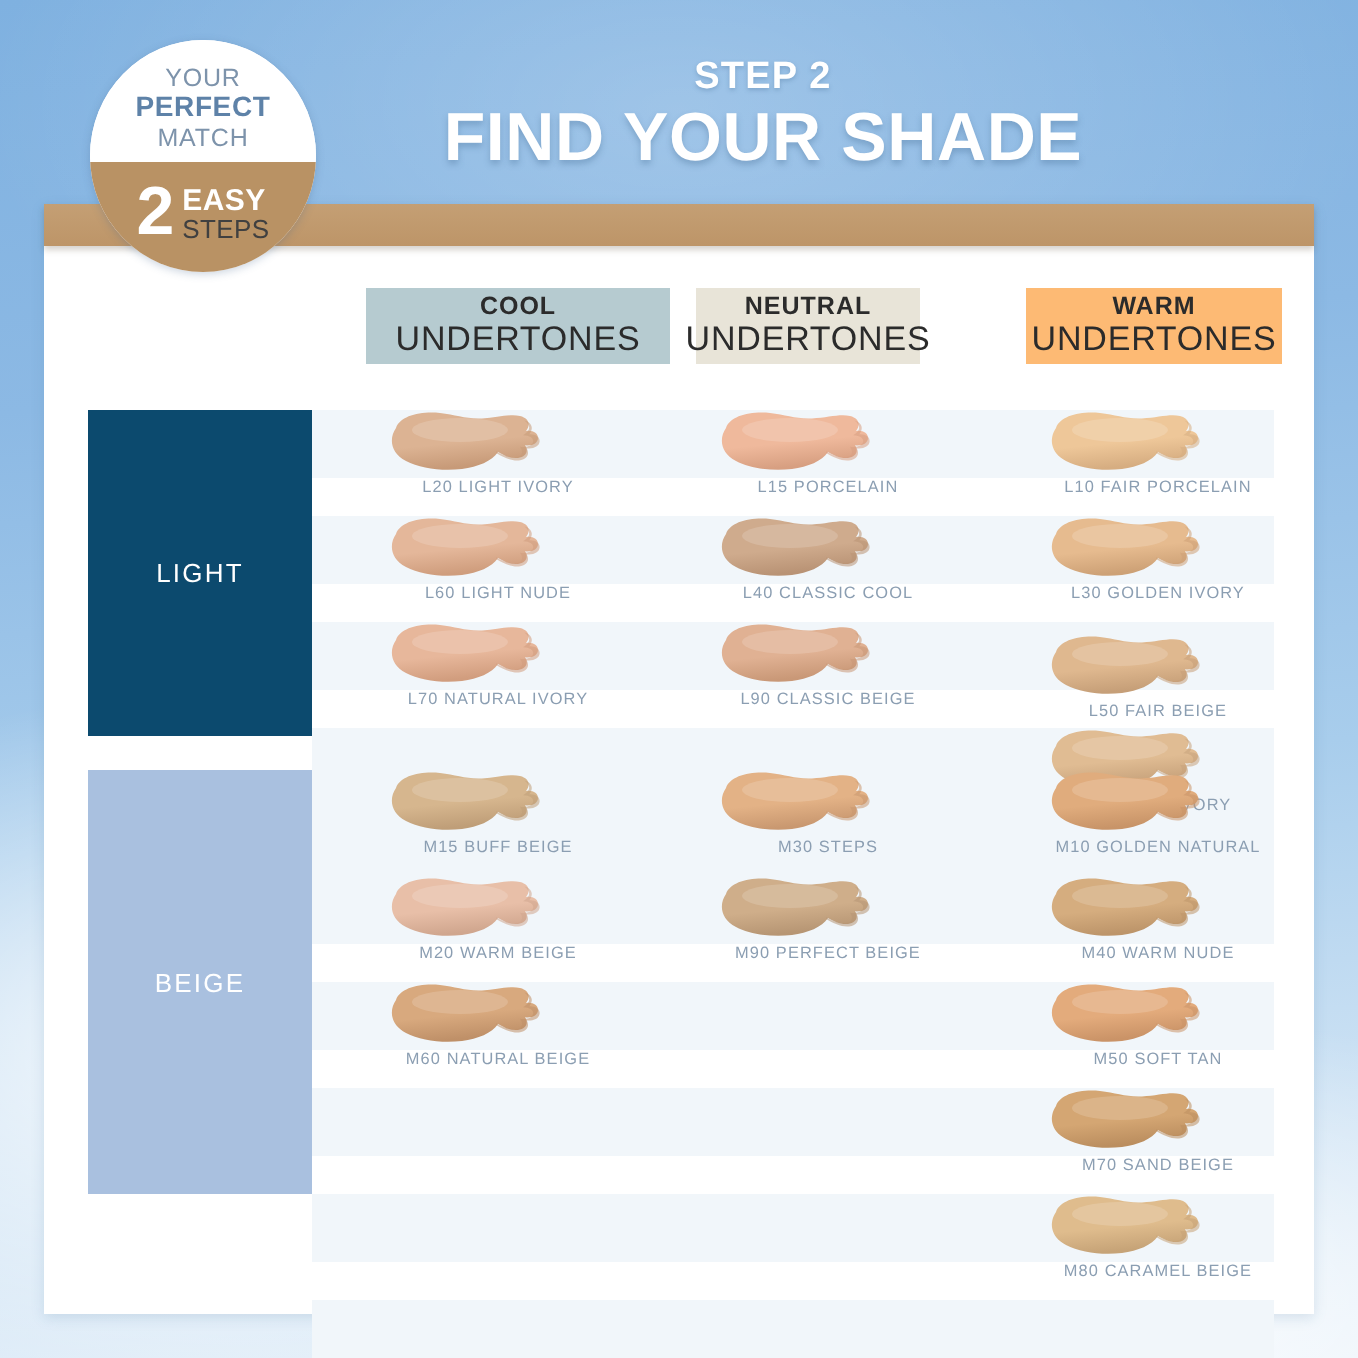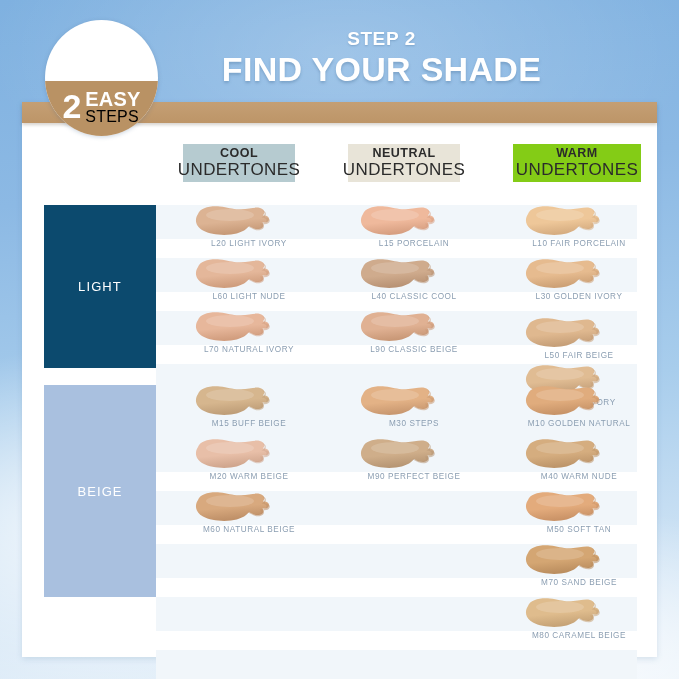--- a/index.html
+++ b/index.html
@@ -65,31 +65,31 @@
     position:absolute;left:0;top:53%;width:100%;height:47%;
     background:#b99264;
     display:flex;align-items:center;justify-content:center;
     gap:4px;padding-bottom:4px;box-sizing:border-box;
   }
   .b-your{font-size:12.5px;color:#7d93ab;letter-spacing:.4px;line-height:1.12;}
   .b-perfect{font-size:14px;font-weight:bold;color:#5e82a8;letter-spacing:.3px;line-height:1.12;}
   .b-match{font-size:12.5px;color:#7d93ab;letter-spacing:.4px;line-height:1.12;}
   .b-two{font-size:34px;font-weight:bold;color:#ffffff;line-height:.82;}
   .b-es{display:flex;flex-direction:column;align-items:flex-start;line-height:1.0;}
-  .b-easy{font-size:20px;font-weight:bold;color:#ffffff;letter-spacing:.2px;}
-  .b-steps{font-size:16px;color:#000000;letter-spacing:.2px;}
+  .b-easy{font-size:15px;font-weight:bold;color:#ffffff;letter-spacing:.2px;}
+  .b-steps{font-size:13px;color:#404040;letter-spacing:.2px;}
   
   .colhead{
     position:absolute;height:38px;
     display:flex;flex-direction:column;align-items:center;justify-content:center;
     line-height:1.12;
   }
   .colhead .h1{font-size:12.5px;font-weight:bold;color:#2b2b2b;letter-spacing:.5px;}
   .colhead .h2{font-size:17px;color:#2b2b2b;letter-spacing:.4px;}
-  #head-cool   {left:183px;top:144px;width:112px;background:#b6cbd0;}
+  #head-cool   {left:183px;top:144px;width:152px;background:#b6cbd0;}
   #head-neutral{left:348px;top:144px;width:112px;background:#e8e4d8;}
   #head-warm   {left:513px;top:144px;width:128px;background:#e3a38c;}
   
   .groupblock{
     position:absolute;left:44px;width:112px;
     background:#a9c0df;
     display:flex;align-items:center;justify-content:center;
   }
   .groupblock span{
     font-size:13px;color:#ffffff;letter-spacing:1.1px;
@@ -121,38 +121,43 @@
 
 <div id="card"></div>
 <div id="tanbar"></div>
 
 <div id="header">
   <div id="step">STEP 2</div>
   <div id="bigtitle">FIND YOUR SHADE</div>
 </div>
 
 <div id="badge">
+  <div class="top">
+    <div class="b-your">YOUR</div>
+    <div class="b-perfect">PERFECT</div>
+    <div class="b-match">MATCH</div>
+  </div>
   <div class="bot">
     <div class="b-two">2</div>
     <div class="b-es">
       <div class="b-easy">EASY</div>
       <div class="b-steps">STEPS</div>
     </div>
   </div>
 </div>
 
 <div class="colhead" id="head-cool" style="background: rgb(182, 203, 208);">
   <div class="h1">COOL</div>
   <div class="h2">UNDERTONES</div>
 </div>
 <div class="colhead" id="head-neutral" style="background: rgb(232, 228, 216);">
   <div class="h1">NEUTRAL</div>
   <div class="h2">UNDERTONES</div>
 </div>
-<div class="colhead" id="head-warm" style="background: #84cc16;">
+<div class="colhead" id="head-warm" style="background: #fdba74;">
   <div class="h1">WARM</div>
   <div class="h2">UNDERTONES</div>
 </div>
 
 <div class="groupblock" id="grp-light" style="background: #0c4a6e;">
   <span>LIGHT</span>
 </div>
 <div class="groupblock" id="grp-medium" style="background: rgb(169, 192, 223);">
   <span>BEIGE</span>
 </div>

